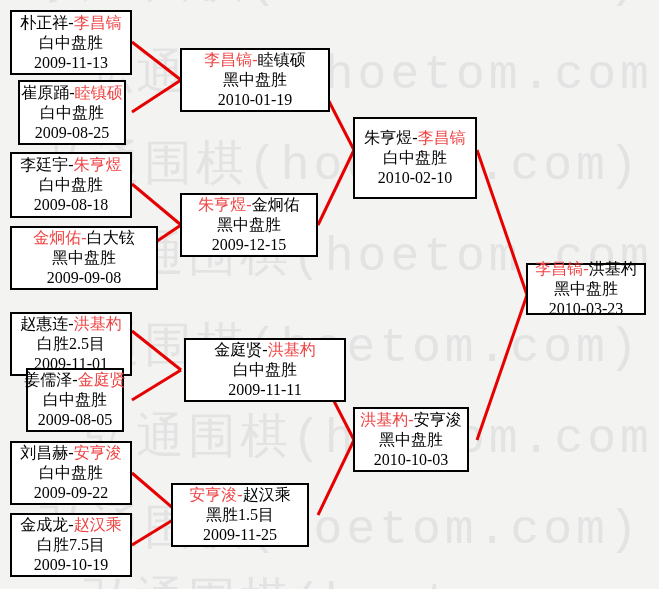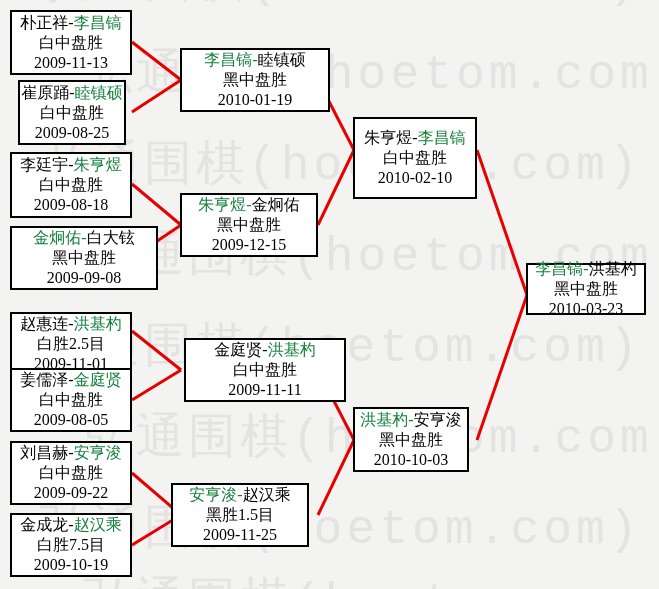--- a/index.html
+++ b/index.html
@@ -44,21 +44,21 @@
     display:flex;
     flex-direction:column;
     align-items:center;
     justify-content:center;
     text-align:center;
     font-size:16px;
     line-height:20px;
     color:#000000;
   }
   .box .row{white-space:nowrap;}
-  .win{color:#15803d;}
+  .win{color:#ef4444;}
 </style>
 </head>
 <body>
 
 <div id="stage">
 
   <div class="wm">弘通围棋(hoetom.com)</div>
   <div class="wm">弘通围棋(hoetom.com)</div>
   <div class="wm">弘通围棋(hoetom.com)</div>
   <div class="wm">弘通围棋(hoetom.com)</div>
@@ -102,21 +102,21 @@
   <div class="box" style="left:10px;top:226px;width:148px;height:64px">
     <div class="row"><span class="win">金炯佑</span><span class="win">-</span><span>白大铉</span></div>
     <div class="row">黑中盘胜</div>
     <div class="row">2009-09-08</div>
   </div>
   <div class="box" style="left:10px;top:312px;width:122px;height:64px">
     <div class="row"><span>赵惠连</span><span>-</span><span class="win">洪基杓</span></div>
     <div class="row">白胜2.5目</div>
     <div class="row">2009-11-01</div>
   </div>
-  <div class="box" style="left:10px;top:368px;width:122px;height:64px">
+  <div class="box" style="left:26px;top:368px;width:98px;height:64px">
     <div class="row"><span>姜儒泽</span><span>-</span><span class="win">金庭贤</span></div>
     <div class="row">白中盘胜</div>
     <div class="row">2009-08-05</div>
   </div>
   <div class="box" style="left:10px;top:441px;width:122px;height:64px">
     <div class="row"><span>刘昌赫</span><span>-</span><span class="win">安亨浚</span></div>
     <div class="row">白中盘胜</div>
     <div class="row">2009-09-22</div>
   </div>
   <div class="box" style="left:10px;top:513px;width:122px;height:64px">

